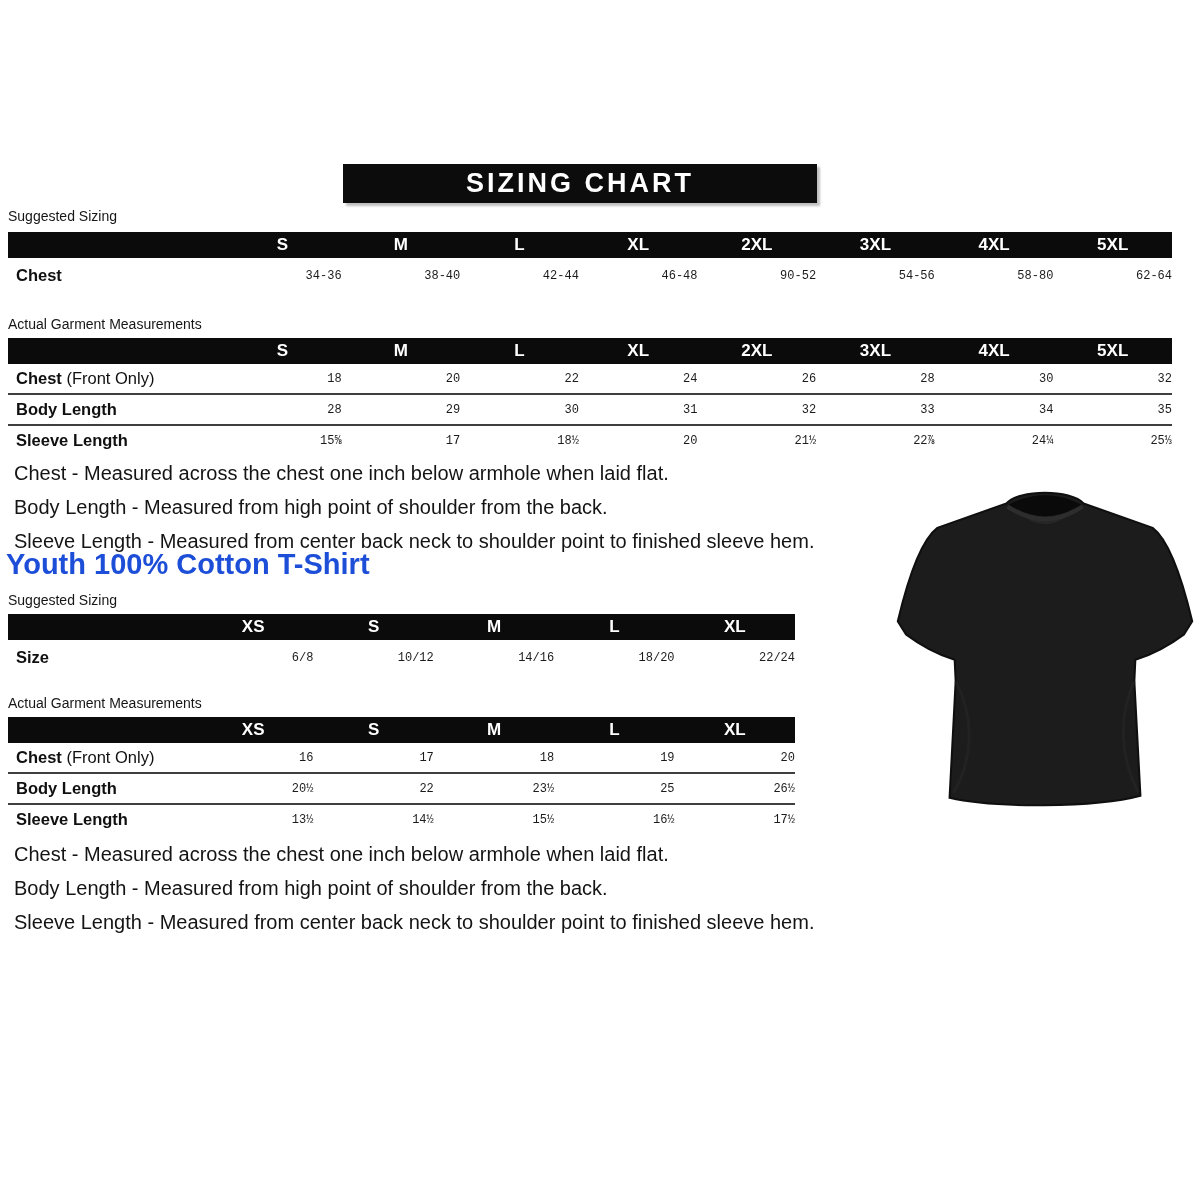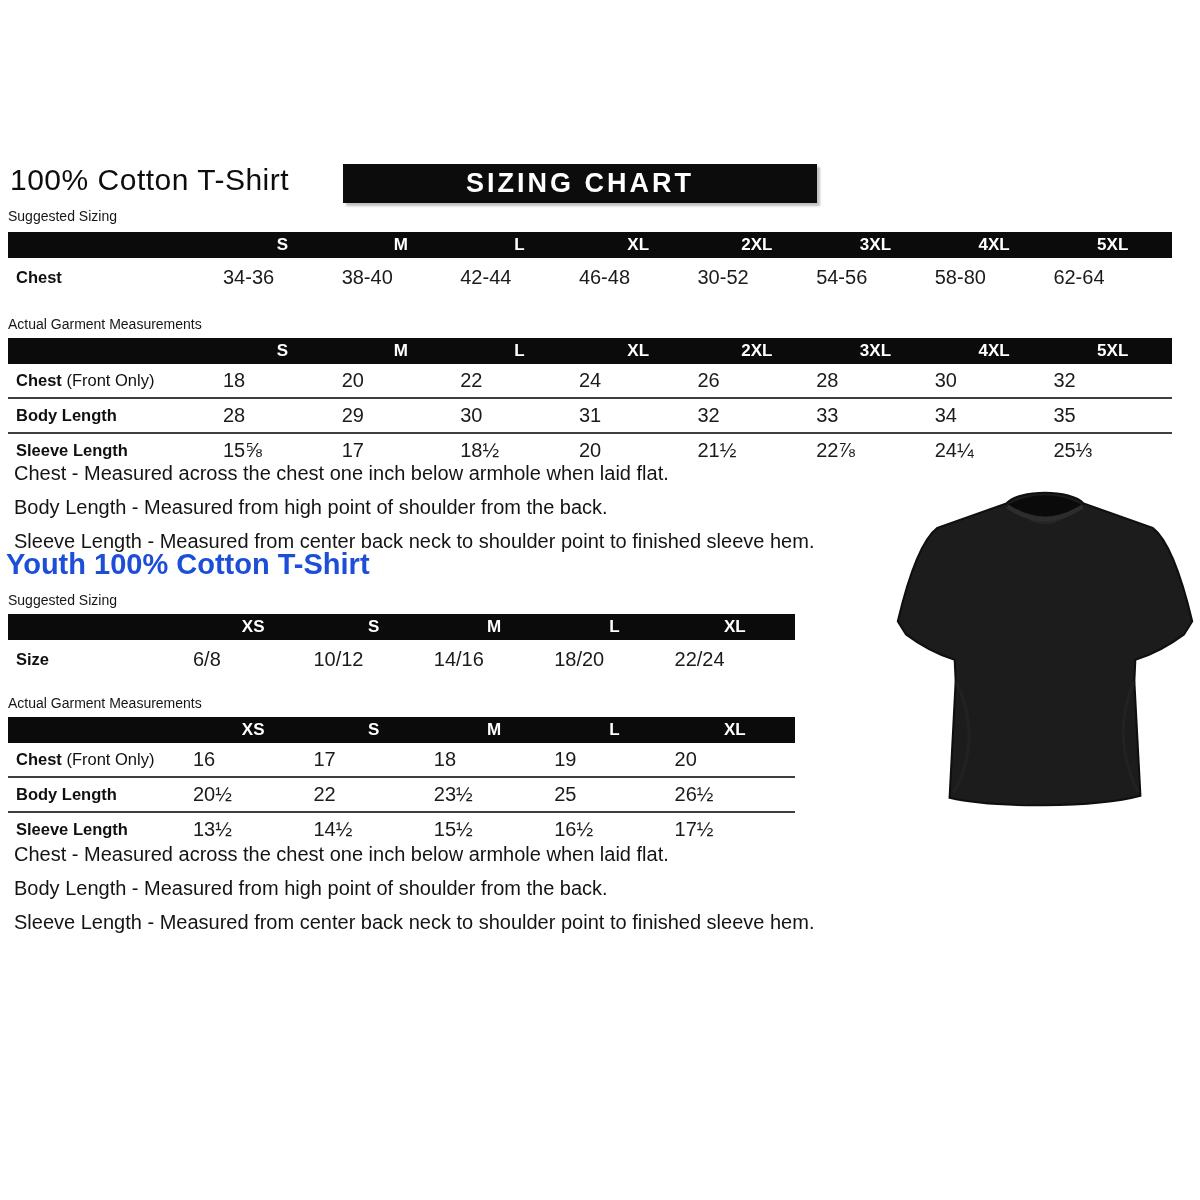--- a/index.html
+++ b/index.html
@@ -21,37 +21,36 @@
   table.size-table{border-collapse:collapse;table-layout:fixed;width:100%;}
   table.size-table thead th{
     background:#0b0b0b;color:#ffffff;font-weight:700;font-size:17px;
     height:26px;padding:0;text-align:center;vertical-align:middle;
   }
   table.size-table tbody th{
     text-align:left;font-weight:700;font-size:16.5px;color:#101010;
     padding:5px 0 5px 8px;white-space:nowrap;vertical-align:middle;
   }
   table.size-table tbody td{
-    text-align:left;font-size:20px;color:#1b1b1b;padding:5px 0;vertical-align:middle;
+    text-align:right;font-size:12px;color:#1b1b1b;padding:5px 0;vertical-align:middle;font-family:Liberation Mono, monospace;
   }
   table.roomy tbody th, table.roomy tbody td{padding-top:8px;padding-bottom:8px;}
   table.lined tbody tr:not(:first-child) th,
   table.lined tbody tr:not(:first-child) td{border-top:2px solid #3f3f3f;}
   .sfx{font-weight:400;}
   col.label-col{width:215px;}
   table.youth col.label-col{width:185px;}
 
   .notes .note{font-size:20px;color:#141414;margin:0 0 11px 0;white-space:nowrap;}
 </style>
 </head>
 <body>
 
 <div class="canvas">
 
-  <div class="abs product-title" style="left:10px;top:163px;">100% Cotton T-Shirt</div>
 
   <div class="abs banner" style="left:343px;top:164px;width:474px;height:39px;">
     <span>SIZING CHART</span>
   </div>
 
   <div class="abs section-label" style="left:8px;top:208px;">Suggested Sizing</div>
 
   <div class="abs" style="left:8px;top:232px;width:1164px;">
     <table class="size-table roomy">
         <colgroup>
@@ -78,21 +77,21 @@
             <th>5XL</th>
           </tr>
         </thead>
         <tbody>
           <tr>
             <th><span>Chest</span></th>
             <td>34-36</td>
             <td>38-40</td>
             <td>42-44</td>
             <td>46-48</td>
-            <td>30-52</td>
+            <td>90-52</td>
             <td>54-56</td>
             <td>58-80</td>
             <td>62-64</td>
           </tr>
         </tbody>
       </table>
   </div>
 
   <div class="abs section-label" style="left:8px;top:316px;">Actual Garment Measurements</div>
 

